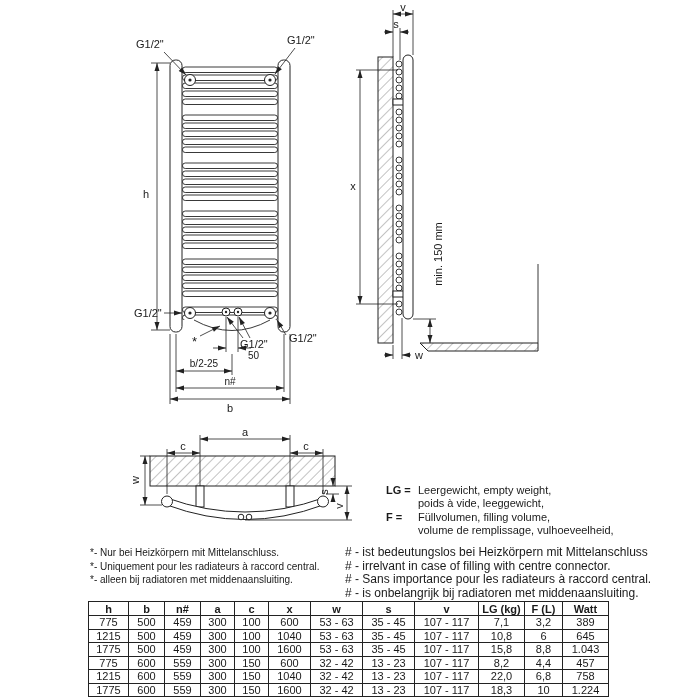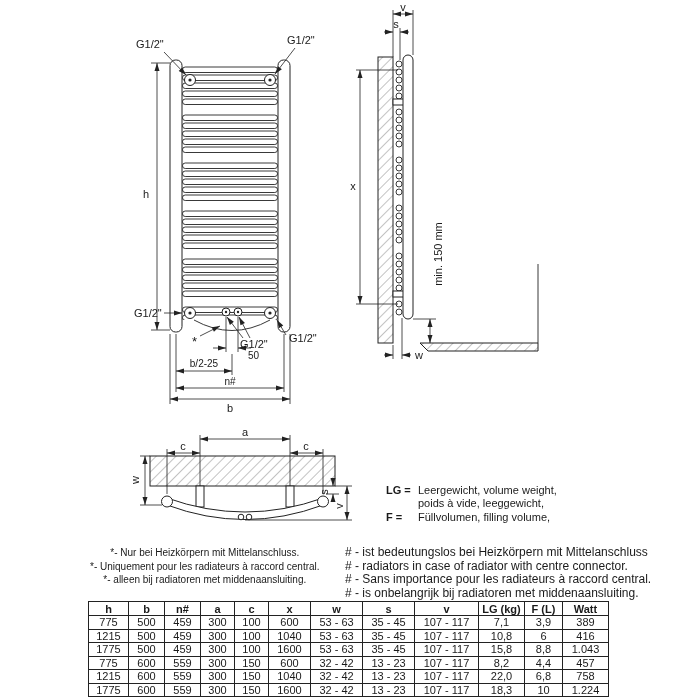--- a/index.html
+++ b/index.html
@@ -10,21 +10,21 @@
   svg text { font-family:"Liberation Sans", sans-serif; fill:#1a1a1a; }
   #front-view { left:90px; top:8px; }
   #side-view  { left:348px; top:2px; }
   #top-view   { left:55px;  top:428px; }
 
   .legend { position:absolute; left:386px; top:484px; font-size:11px; line-height:13px; }
   .legend-row { display:flex; margin-bottom:1px; }
   .legend-key { width:32px; font-weight:bold; flex:0 0 32px; }
   .legend-lines span { display:block; }
 
-  .footnotes-star { position:absolute; left:90px;  top:546px; font-size:10px; line-height:13.5px;text-align:center; }
+  .footnotes-star { position:absolute; left:90px;  top:546px; font-size:10px; line-height:13.5px; }
   .footnotes-hash { position:absolute; left:345px; top:546px; font-size:12px; line-height:13.5px; }
 
   .dim-table { position:absolute; left:88px; top:601px; border-collapse:collapse; font-size:11px; table-layout:fixed; }
   .dim-table th, .dim-table td { border:1px solid #222; text-align:center; padding:0 2px; height:13.5px; white-space:nowrap; background:#fff; }
   .dim-table th { font-weight:bold; height:14px; }
 </style>
 </head>
 <body>
 
 <div class="page">
@@ -231,40 +231,41 @@
       <text x="84" y="52" text-anchor="middle" transform="rotate(-90 84 52)">w</text>
       <text x="273" y="64" text-anchor="middle" transform="rotate(-90 273 64)">s</text>
       <text x="288" y="78" text-anchor="middle" transform="rotate(-90 288 78)">v</text>
     </g>
   </svg>
 
   <div class="legend">
     <div class="legend-row">
       <span class="legend-key">LG =</span>
       <span class="legend-lines">
-        <span>Leergewicht, volume weight,</span>
+        <span>Leergewicht, empty weight,</span>
         <span>poids à vide, leeggewicht,</span>
       </span>
     </div>
     <div class="legend-row">
       <span class="legend-key">F =</span>
       <span class="legend-lines">
         <span>Füllvolumen, filling volume,</span>
+        <span>volume de remplissage, vulhoeveelheid,</span>
       </span>
     </div>
   </div>
 
   <div class="footnotes-star">
     <div>*- Nur bei Heizkörpern mit Mittelanschluss.</div>
     <div>*- Uniquement pour les radiateurs à raccord central.</div>
     <div>*- alleen bij radiatoren met middenaansluiting.</div>
   </div>
   <div class="footnotes-hash">
     <div># - ist bedeutungslos bei Heizkörpern mit Mittelanschluss</div>
-    <div># - radiators in case of radiator with centre connector.</div>
+    <div># - irrelvant in case of filling with centre connector.</div>
     <div># - Sans importance pour les radiateurs à raccord central.</div>
     <div># - is onbelangrijk bij radiatoren met middenaansluiting.</div>
   </div>
 
   <table class="dim-table">
     <colgroup>
       <col style="width:40px">
         <col style="width:36px">
         <col style="width:36px">
         <col style="width:34px">
@@ -298,36 +299,36 @@
         <td>775</td>
         <td>500</td>
         <td>459</td>
         <td>300</td>
         <td>100</td>
         <td>600</td>
         <td>53 - 63</td>
         <td>35 - 45</td>
         <td>107 - 117</td>
         <td>7,1</td>
-        <td>3,9</td>
+        <td>3,2</td>
         <td>389</td>
       </tr>
         <tr>
         <td>1215</td>
         <td>500</td>
         <td>459</td>
         <td>300</td>
         <td>100</td>
         <td>1040</td>
         <td>53 - 63</td>
         <td>35 - 45</td>
         <td>107 - 117</td>
         <td>10,8</td>
         <td>6</td>
-        <td>416</td>
+        <td>645</td>
       </tr>
         <tr>
         <td>1775</td>
         <td>500</td>
         <td>459</td>
         <td>300</td>
         <td>100</td>
         <td>1600</td>
         <td>53 - 63</td>
         <td>35 - 45</td>

